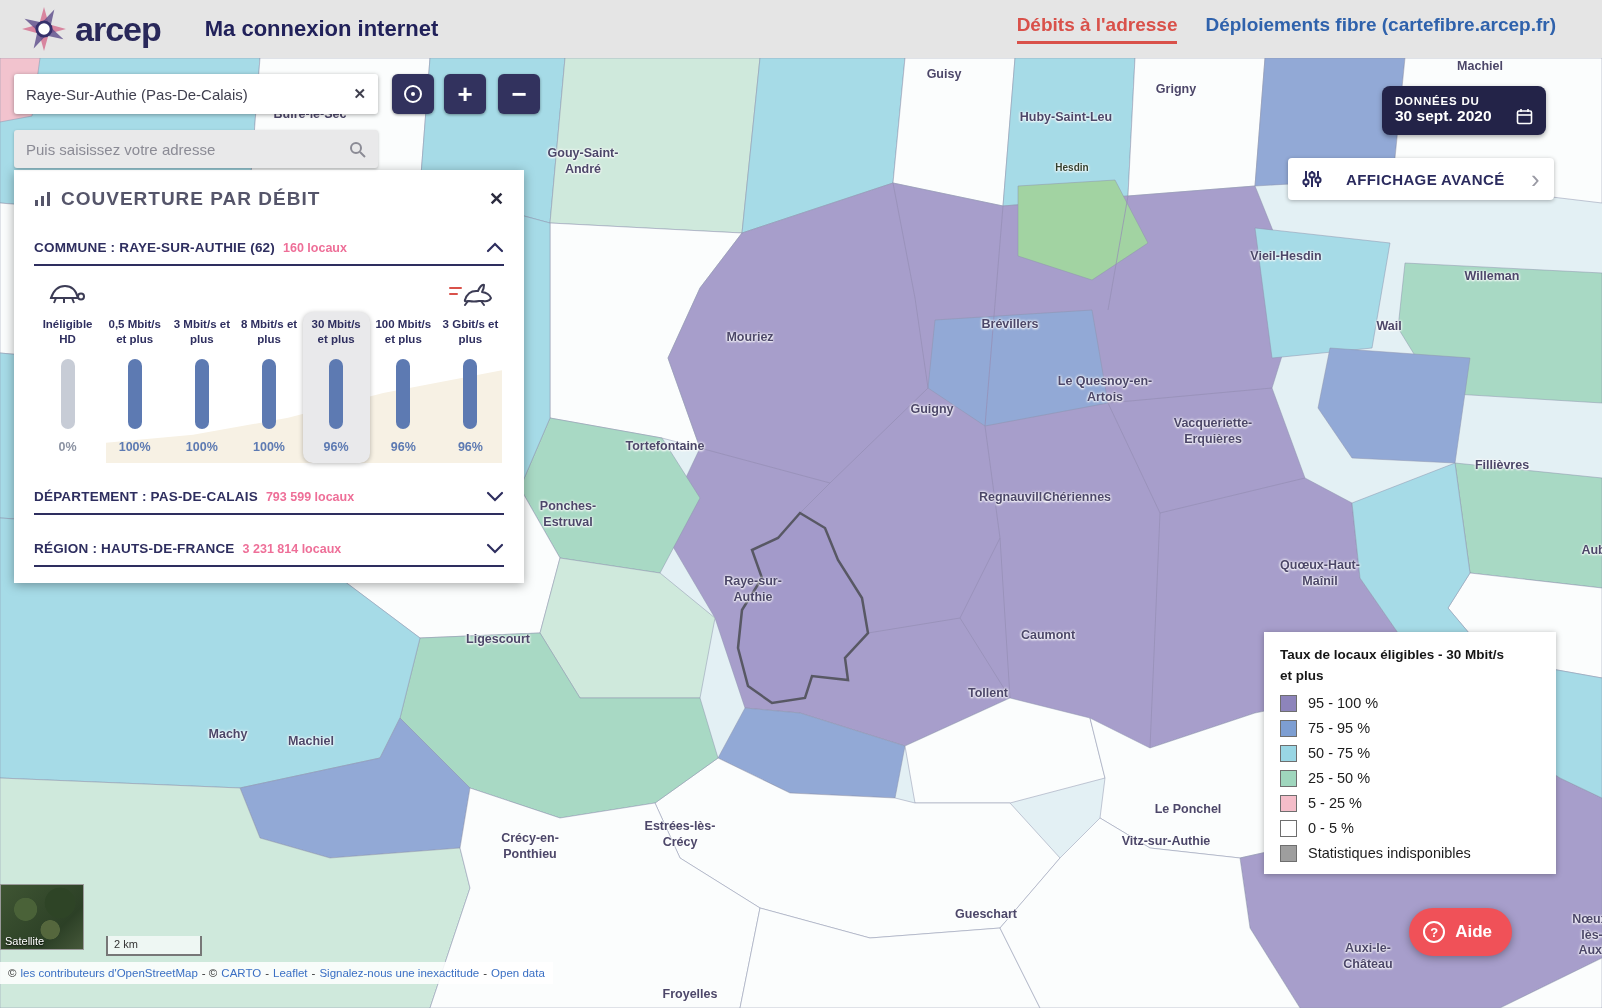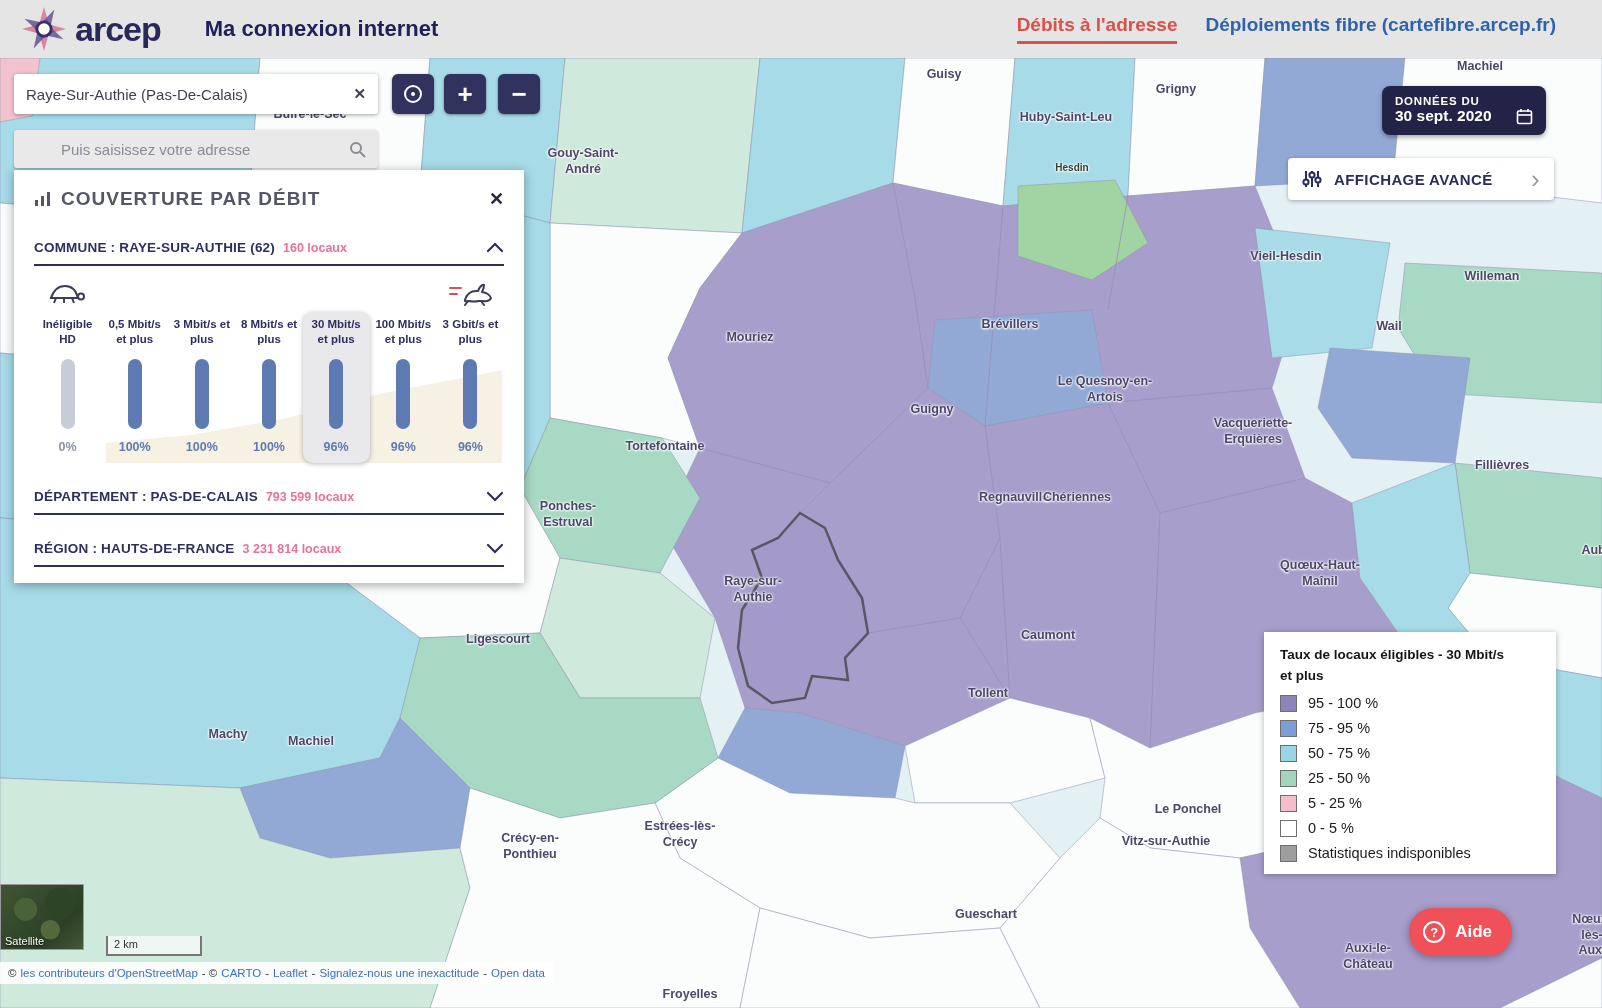--- a/index.html
+++ b/index.html
@@ -29,42 +29,42 @@
 
   
   .search-box { position:absolute; left:14px; top:16px; width:364px; height:40px;
     background:#fff; border-radius:3px; box-shadow:0 1px 4px rgba(0,0,0,.35);
     display:flex; align-items:center; padding:0 12px; font-size:15px; color:#3f3f4e; z-index:20; }
   .search-clear { margin-left:auto; color:#3f3f4e; font-size:15px; font-weight:600; cursor:pointer; }
   .address-box { position:absolute; left:14px; top:72px; width:364px; height:38px;
     background:#e9e9ea; border-radius:3px; box-shadow:0 1px 3px rgba(0,0,0,.25);
     display:flex; align-items:center; padding:0 12px; z-index:20; }
   .address-input { flex:1; border:none; background:transparent; outline:none;
-    font-size:15px; color:#55555f; font-family:inherit;margin-left:35px; }
+    font-size:15px; color:#55555f; font-family:inherit; }
   .address-input::placeholder { color:#8b8b95; }
   .ctl-btn { position:absolute; top:16px; width:42px; height:40px; background:#32325e;
     border:none; border-radius:6px; color:#fff; display:flex; align-items:center;
     justify-content:center; box-shadow:0 1px 3px rgba(0,0,0,.4); cursor:pointer; z-index:20;
     font-size:26px; font-weight:700; font-family:inherit; }
   .btn-geoloc { left:392px; } .btn-zoom-in { left:444px; } .btn-zoom-out { left:498px; }
   .geo-icon { width:18px; height:18px; border:2px solid #fff; border-radius:50%;
     position:relative; }
   .geo-icon::after { content:""; position:absolute; left:5px; top:5px; width:4px; height:4px;
     background:#fff; border-radius:50%; }
 
   
   .data-badge { position:absolute; right:56px; top:28px; width:164px; background:#232348;
     border-radius:8px; color:#fff; padding:9px 13px 10px; z-index:15;
     box-shadow:0 2px 5px rgba(0,0,0,.35); }
   .data-badge .l1 { font-size:11.5px; letter-spacing:.8px; font-weight:600; }
   .data-badge .l2 { display:flex; align-items:center; justify-content:space-between;
     font-size:15.5px; font-weight:800; }
   .advanced-btn { position:absolute; right:48px; top:100px; width:266px; height:42px;
     background:#fff; border:none; border-radius:4px; box-shadow:0 1px 4px rgba(0,0,0,.3);
-    display:flex; align-items:center; gap:12px; padding:0 14px; color:#2b2b5e;
+    display:flex; align-items:center; gap:24px; padding:0 14px; color:#2b2b5e;
     font-weight:700; font-size:15px; letter-spacing:.4px; cursor:pointer; z-index:15;
     font-family:inherit; }
   .advanced-btn .chev-right { margin-left:auto; color:#9a9aa4; font-size:26px; font-weight:400; }
 
   
   .panel { position:absolute; left:14px; top:112px; width:510px; background:#fff;
     box-shadow:0 2px 10px rgba(0,0,0,.35); padding:18px 20px 16px; z-index:18; }
   .panel-head { display:flex; align-items:center; gap:9px; }
   .panel-title { font-size:19px; font-weight:600; color:#55556a; letter-spacing:1px; }
   .panel-close { margin-left:auto; font-size:18px; font-weight:700; color:#2b2b3e; cursor:pointer; }
@@ -207,21 +207,21 @@
       <div class="map-label" style="left: 583px; top: 104px;">Gouy-Saint-
 André</div>
       <div class="map-label" style="left: 1286px; top: 199px;">Vieil-Hesdin</div>
       <div class="map-label" style="left: 1492px; top: 219px;">Willeman</div>
       <div class="map-label" style="left: 1010px; top: 267px;">Brévillers</div>
       <div class="map-label" style="left: 1389px; top: 269px;">Wail</div>
       <div class="map-label" style="left: 750px; top: 280px;">Mouriez</div>
       <div class="map-label" style="left: 1105px; top: 332px;">Le Quesnoy-en-
 Artois</div>
       <div class="map-label" style="left: 932px; top: 352px;">Guigny</div>
-      <div class="map-label" style="left: 1213px; top: 374px; margin-left: 40px;">Vacqueriette-
+      <div class="map-label" style="left: 1213px; top: 374px;">Vacqueriette-
 Erquières</div>
       <div class="map-label" style="left: 665px; top: 389px;">Tortefontaine</div>
       <div class="map-label" style="left: 1502px; top: 408px;">Fillièvres</div>
       <div class="map-label" style="left: 1008px; top: 440px; padding-left: 12px;">Regnauville</div>
       <div class="map-label" style="left: 1077px; top: 440px;">Chériennes</div>
       <div class="map-label" style="left: 568px; top: 457px;">Ponches-
 Estruval</div>
       <div class="map-label" style="left: 1596px; top: 493px;">Aubr</div>
       <div class="map-label" style="left: 1320px; top: 516px;">Quœux-Haut-
 Maînil</div>

